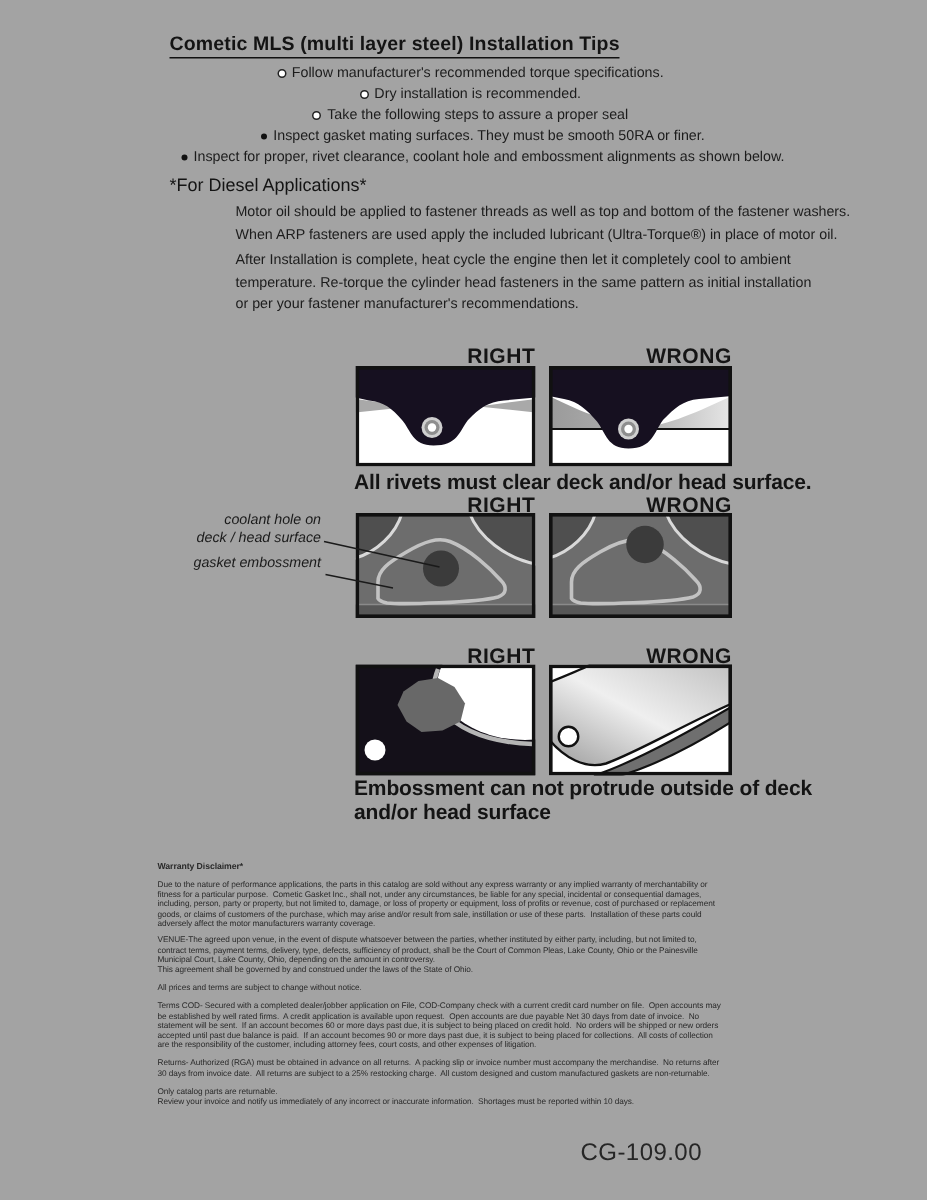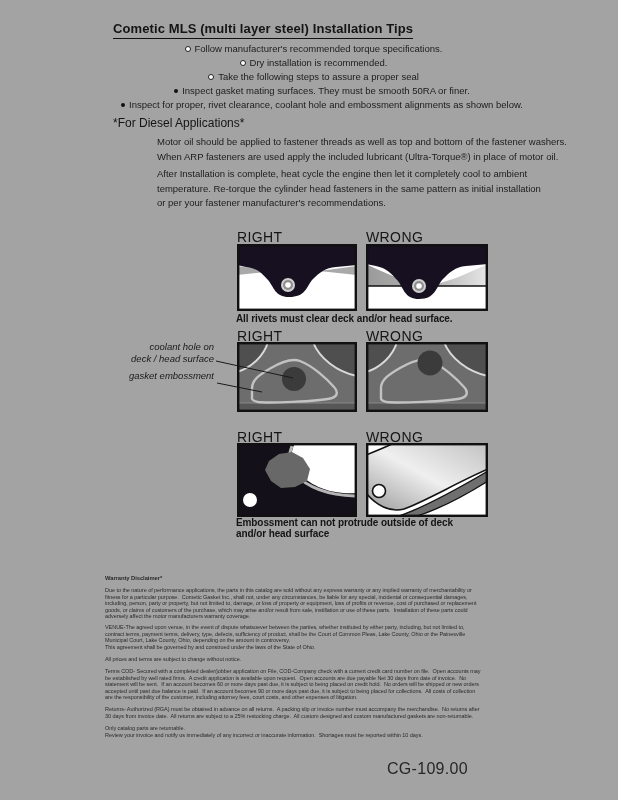--- a/index.html
+++ b/index.html
@@ -18,22 +18,22 @@
     width:4px;height:4px;border:1px solid #222;border-radius:50%;
     margin:4px 4px 0 0;flex:0 0 auto;background:#fff;
   }
   .subrows{margin-left:17px;}
   .sdot{
     width:4px;height:4px;border-radius:50%;background:#111;
     margin:5px 4px 0 0;flex:0 0 auto;
   }
   .h2{left:113px;top:116px;font-size:12px;font-weight:normal;color:#141414;}
   .para{left:113px;font-size:9.5px;line-height:14.5px;white-space:pre;color:#1c1c1c;margin-left:44px;}
-  .rw-label{font-size:14px;font-weight:400;letter-spacing:.4px;text-align:left;color:#151515;}
-  .cap{font-size:10px;font-weight:bold;letter-spacing:-.1px;white-space:pre;color:#141414;}
+  .rw-label{font-size:14px;font-weight:700;letter-spacing:.4px;text-align:right;color:#151515;}
+  .cap{font-size:14px;font-weight:bold;letter-spacing:-.1px;white-space:pre;color:#141414;}
   .callout{font-size:9.5px;line-height:11.5px;text-align:right;white-space:pre;color:#1a1a1a;font-style:italic;}
   .legal{left:105px;font-size:5.5px;line-height:6.5px;letter-spacing:-.05px;white-space:pre;color:#2a2a2a;}
   .legal-h{font-weight:bold;font-size:5.8px;}
   .footer-code{left:387px;top:760px;font-size:16px;letter-spacing:.3px;color:#262626;}
   svg{display:block;}
 </style>
 </head>
 <body>
 
 <div class="page">

